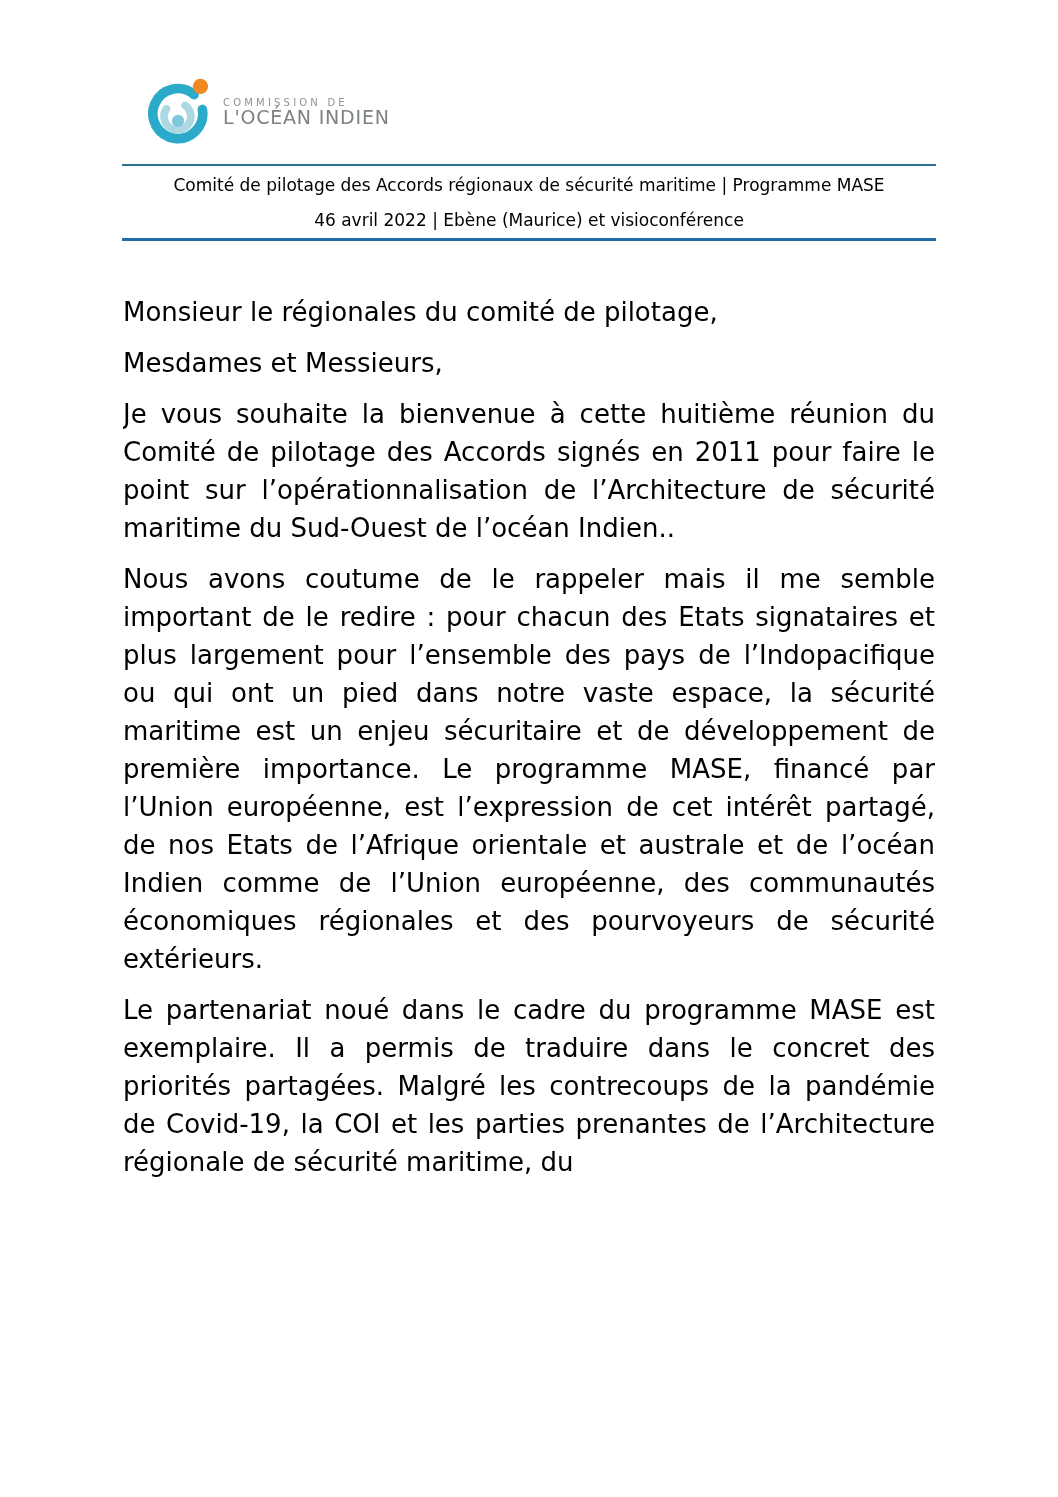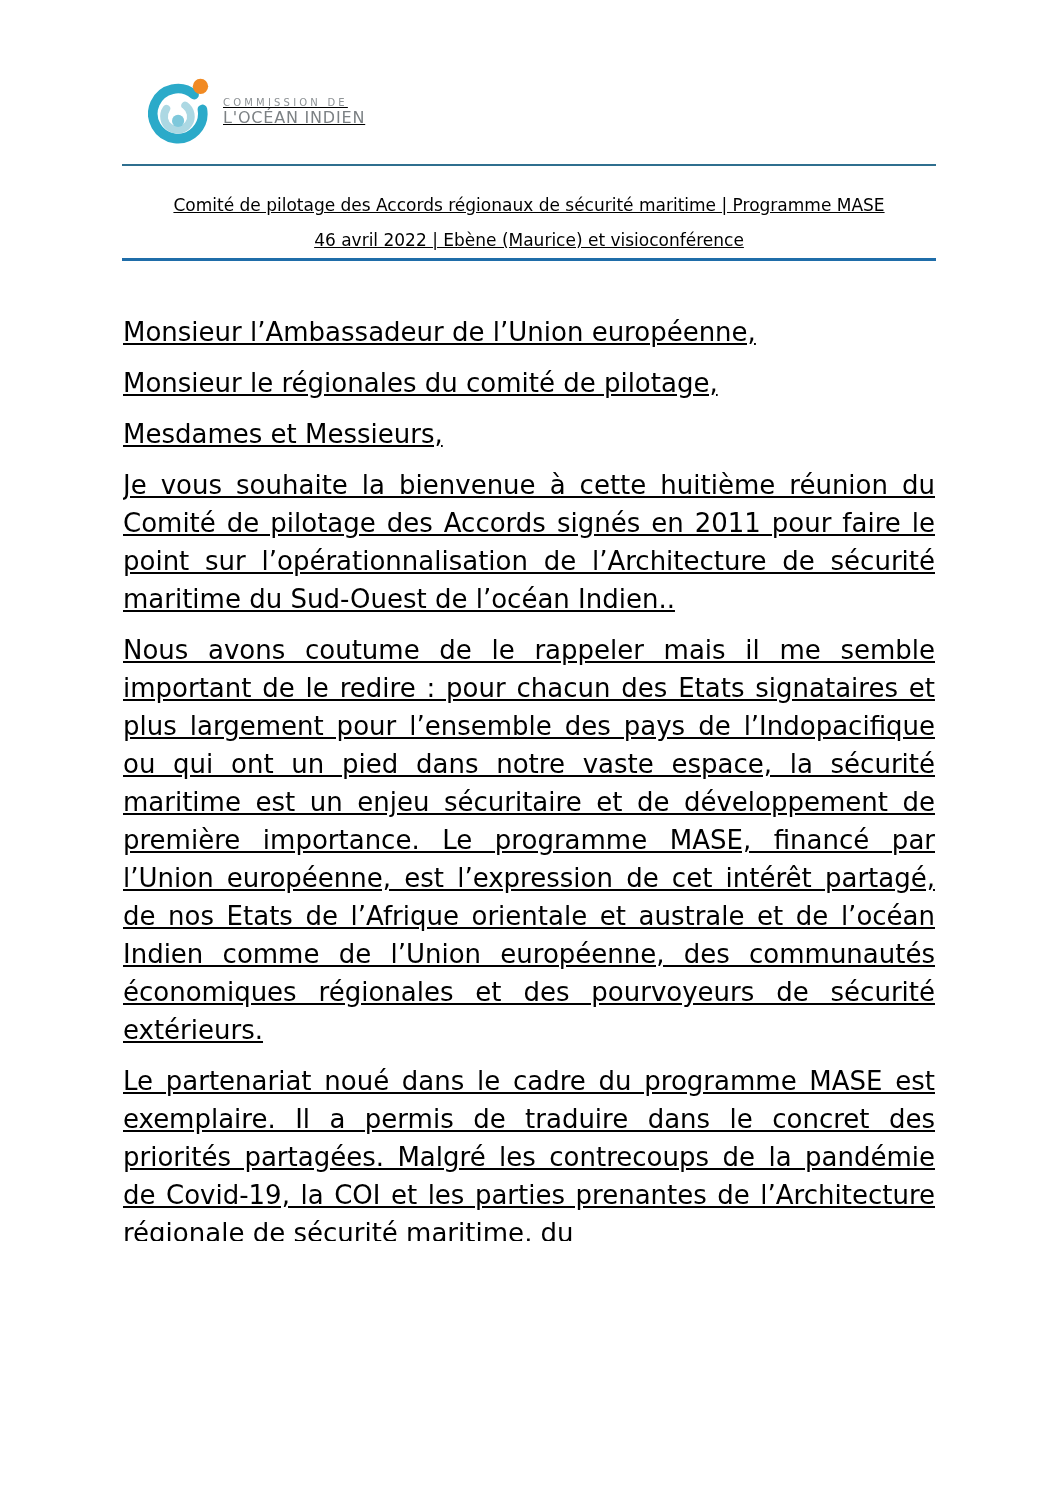--- a/index.html
+++ b/index.html
@@ -4,55 +4,54 @@
 <style>
   html, body { margin: 0; padding: 0; background: #ffffff; }
   .page {
     position: relative;
     width: 1058px;
     height: 1241px;
     background: #ffffff;
     overflow: hidden;
     font-family: "DejaVu Sans", sans-serif;
     color: #000;
-    text-decoration: underline;
   }
   
   .logo {
     margin: 78px 0 0 148px;
     display: flex;
     align-items: center;
     gap: 11px;
     height: 66px;
   }
   .logo svg { display: block; }
   .logo-text { display: flex; flex-direction: column; justify-content: center; }
   .logo-line1 {
     font-size: 10px;
     letter-spacing: 3.2px;
     color: #8e9396;
     line-height: 13px;
     white-space: nowrap;
   }
   .logo-line2 {
-    font-size: 16px;
+    font-size: 19px;
     letter-spacing: 0.8px;
     color: #7c8184;
     line-height: 17px;
     white-space: nowrap;
   }
   
   .rule-top {
     margin: 20px 122px 0 122px;
     height: 2px;
     background: #2f6f8f;
   }
   .header-lines {
     margin: 0 122px;
-    padding-top: 22px;
+    padding-top: 2px;
     text-align: center;
     font-size: 17px;
   }
   .header-lines > div { line-height: 35px; white-space: nowrap; }
   .rule-bottom {
     margin: 0 122px;
     height: 3px;
     background: #1f6da9;
   }
   
@@ -108,21 +107,20 @@
 
     <div class="header-lines">
       <div>Comité de pilotage des Accords régionaux de sécurité maritime | Programme MASE</div>
       <div>46 avril 2022 | Ebène (Maurice) et visioconférence</div>
     </div>
 
     <div class="rule-bottom"></div>
   </header>
 
   <main class="doc-body">
-    <p>Monsieur l’Ambassadeur de l’Union européenne,</p>
     <p>Monsieur le régionales du comité de pilotage,</p>
     <p>Mesdames et Messieurs,</p>
     <p>Je vous souhaite la bienvenue à cette huitième réunion du Comité de pilotage des Accords signés en 2011 pour faire le point sur l’opérationnalisation de l’Architecture de sécurité maritime du Sud-Ouest de l’océan Indien..</p>
     <p>Nous avons coutume de le rappeler mais il me semble important de le redire : pour chacun des Etats signataires et plus largement pour l’ensemble des pays de l’Indopacifique ou qui ont un pied dans notre vaste espace, la sécurité maritime est un enjeu sécuritaire et de développement de première importance. Le programme MASE, financé par l’Union européenne, est l’expression de cet intérêt partagé, de nos Etats de l’Afrique orientale et australe et de l’océan Indien comme de l’Union européenne, des communautés économiques régionales et des pourvoyeurs de sécurité extérieurs.</p>
     <p>Le partenariat noué dans le cadre du programme MASE est exemplaire. Il a permis de traduire dans le concret des priorités partagées. Malgré les contrecoups de la pandémie de Covid-19, la COI et les parties prenantes de l’Architecture régionale de sécurité maritime, du</p>
   </main>
 
   <footer class="doc-footer">
     <div class="rule-footer"></div>
     <div class="page-number">1</div>

